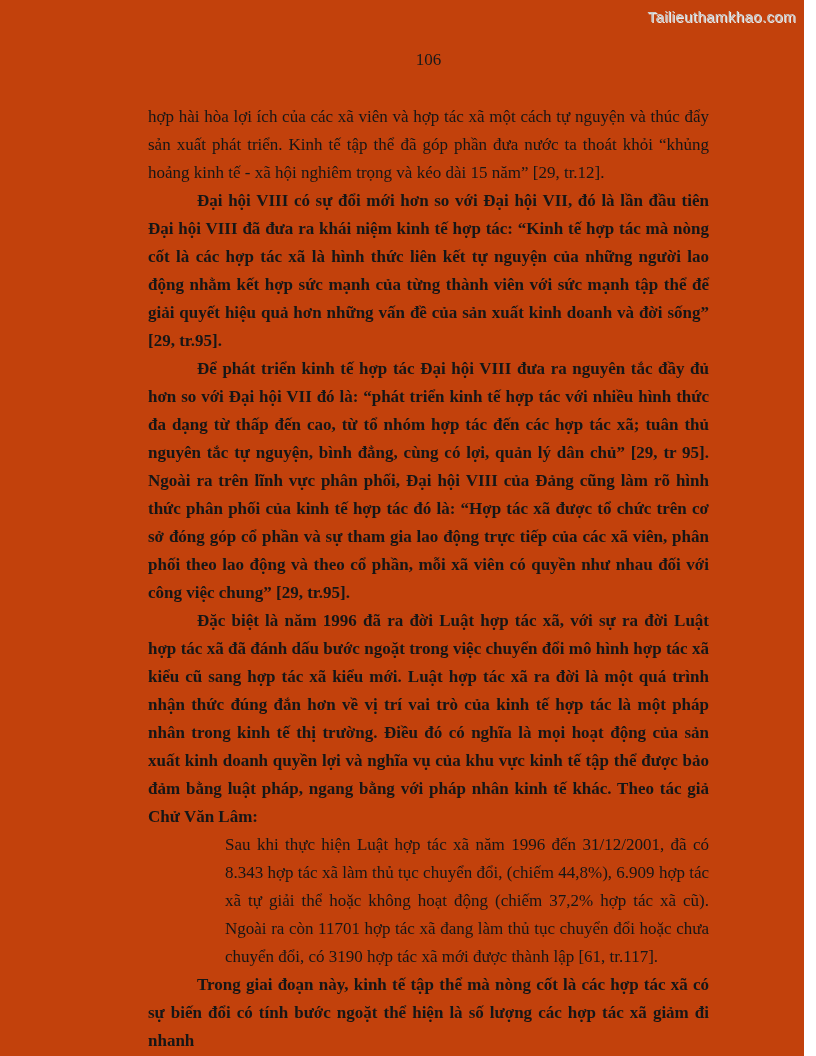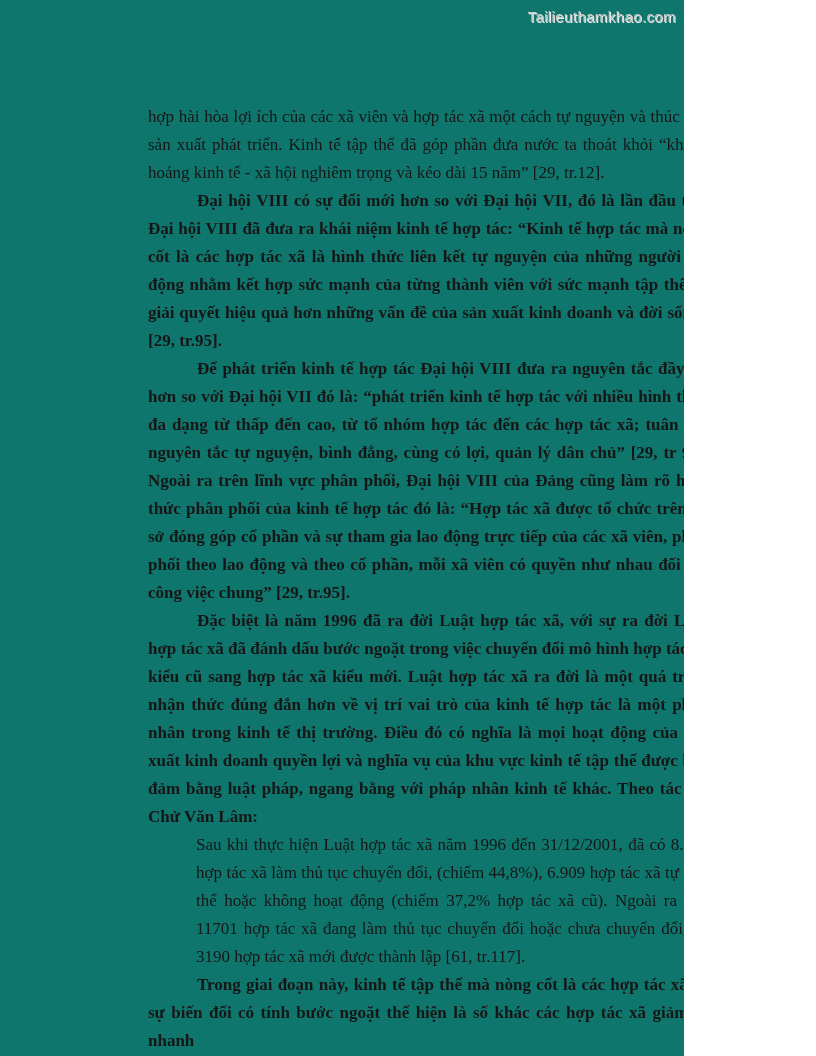--- a/index.html
+++ b/index.html
@@ -2,23 +2,23 @@
 <html><head>
 <meta charset="utf-8">
 <style>
   html, body {
     margin: 0;
     padding: 0;
     background: #ffffff;
   }
   .page {
     position: relative;
-    width: 684px;
+    width: 804px;
     height: 1056px;
-    background: #0f766e;
+    background: #c2410c;
     overflow: hidden;
     font-family: "Liberation Serif", "DejaVu Serif", serif;
     color: #131313;
   }
   .watermark {
     position: absolute;
     top: 8px;
     right: 8px;
     font-family: "Liberation Sans", "DejaVu Sans", sans-serif;
     font-size: 15px;
@@ -48,40 +48,41 @@
   }
   .para {
     margin: 0;
     padding: 0;
   }
   .para.indented {
     text-indent: 49px;
     font-weight: bold;
   }
   .para.quote {
-    margin-left: 48px;
+    margin-left: 77px;
   }
 </style>
 </head>
 <body>
 
 <div class="page">
 
   <div class="watermark">Tailieuthamkhao.com</div>
 
+  <div class="page-number">106</div>
 
   <div class="content">
 
     <p class="para">hợp hài hòa lợi ích của các xã viên và hợp tác xã một cách tự nguyện và thúc đẩy sản xuất phát triển. Kinh tế tập thể đã góp phần đưa nước ta thoát khỏi “khủng hoảng kinh tế - xã hội nghiêm trọng và kéo dài 15 năm” [29, tr.12].</p>
 
     <p class="para indented">Đại hội VIII có sự đổi mới hơn so với Đại hội VII, đó là lần đầu tiên Đại hội VIII đã đưa ra khái niệm kinh tế hợp tác: “Kinh tế hợp tác mà nòng cốt là các hợp tác xã là hình thức liên kết tự nguyện của những người lao động nhằm kết hợp sức mạnh của từng thành viên với sức mạnh tập thể để giải quyết hiệu quả hơn những vấn đề của sản xuất kinh doanh và đời sống” [29, tr.95].</p>
 
     <p class="para indented">Để phát triển kinh tế hợp tác Đại hội VIII đưa ra nguyên tắc đầy đủ hơn so với Đại hội VII đó là: “phát triển kinh tế hợp tác với nhiều hình thức đa dạng từ thấp đến cao, từ tổ nhóm hợp tác đến các hợp tác xã; tuân thủ nguyên tắc tự nguyện, bình đẳng, cùng có lợi, quản lý dân chủ” [29, tr 95]. Ngoài ra trên lĩnh vực phân phối, Đại hội VIII của Đảng cũng làm rõ hình thức phân phối của kinh tế hợp tác đó là: “Hợp tác xã được tổ chức trên cơ sở đóng góp cổ phần và sự tham gia lao động trực tiếp của các xã viên, phân phối theo lao động và theo cổ phần, mỗi xã viên có quyền như nhau đối với công việc chung” [29, tr.95].</p>
 
     <p class="para indented">Đặc biệt là năm 1996 đã ra đời Luật hợp tác xã, với sự ra đời Luật hợp tác xã đã đánh dấu bước ngoặt trong việc chuyển đổi mô hình hợp tác xã kiểu cũ sang hợp tác xã kiểu mới. Luật hợp tác xã ra đời là một quá trình nhận thức đúng đắn hơn về vị trí vai trò của kinh tế hợp tác là một pháp nhân trong kinh tế thị trường. Điều đó có nghĩa là mọi hoạt động của sản xuất kinh doanh quyền lợi và nghĩa vụ của khu vực kinh tế tập thể được bảo đảm bằng luật pháp, ngang bằng với pháp nhân kinh tế khác. Theo tác giả Chử Văn Lâm:</p>
 
     <p class="para quote">Sau khi thực hiện Luật hợp tác xã năm 1996 đến 31/12/2001, đã có 8.343 hợp tác xã làm thủ tục chuyển đổi, (chiếm 44,8%), 6.909 hợp tác xã tự giải thể hoặc không hoạt động (chiếm 37,2% hợp tác xã cũ). Ngoài ra còn 11701 hợp tác xã đang làm thủ tục chuyển đổi hoặc chưa chuyển đổi, có 3190 hợp tác xã mới được thành lập [61, tr.117].</p>
 
-    <p class="para indented">Trong giai đoạn này, kinh tế tập thể mà nòng cốt là các hợp tác xã có sự biến đổi có tính bước ngoặt thể hiện là số khác các hợp tác xã giảm đi nhanh</p>
+    <p class="para indented">Trong giai đoạn này, kinh tế tập thể mà nòng cốt là các hợp tác xã có sự biến đổi có tính bước ngoặt thể hiện là số lượng các hợp tác xã giảm đi nhanh</p>
 
   </div>
 
 </div>
 
 </body></html>

